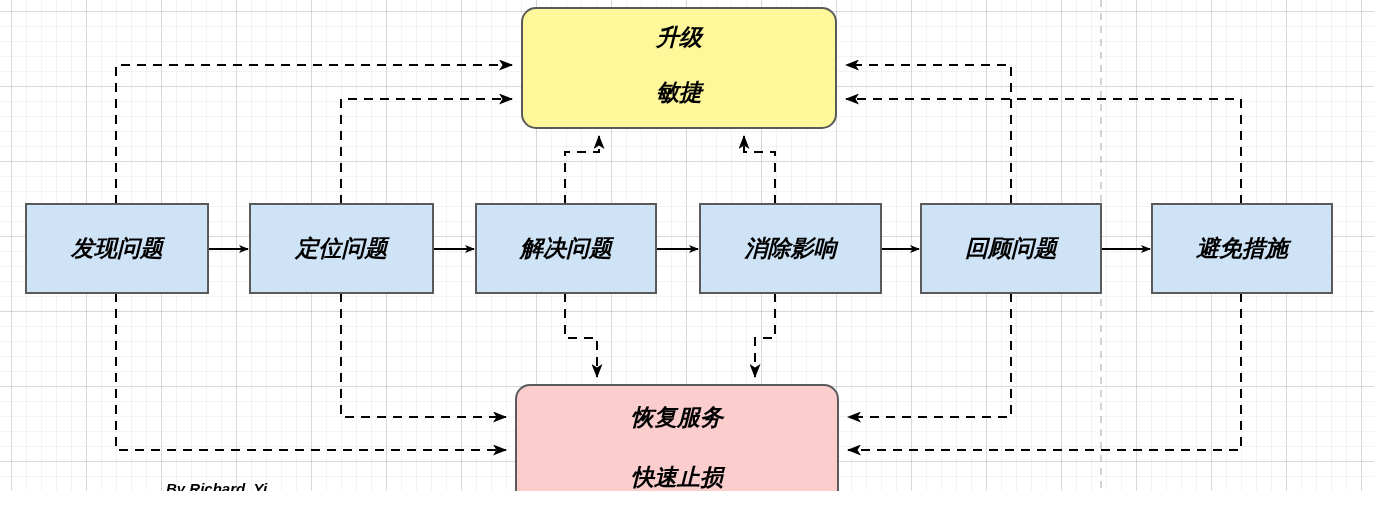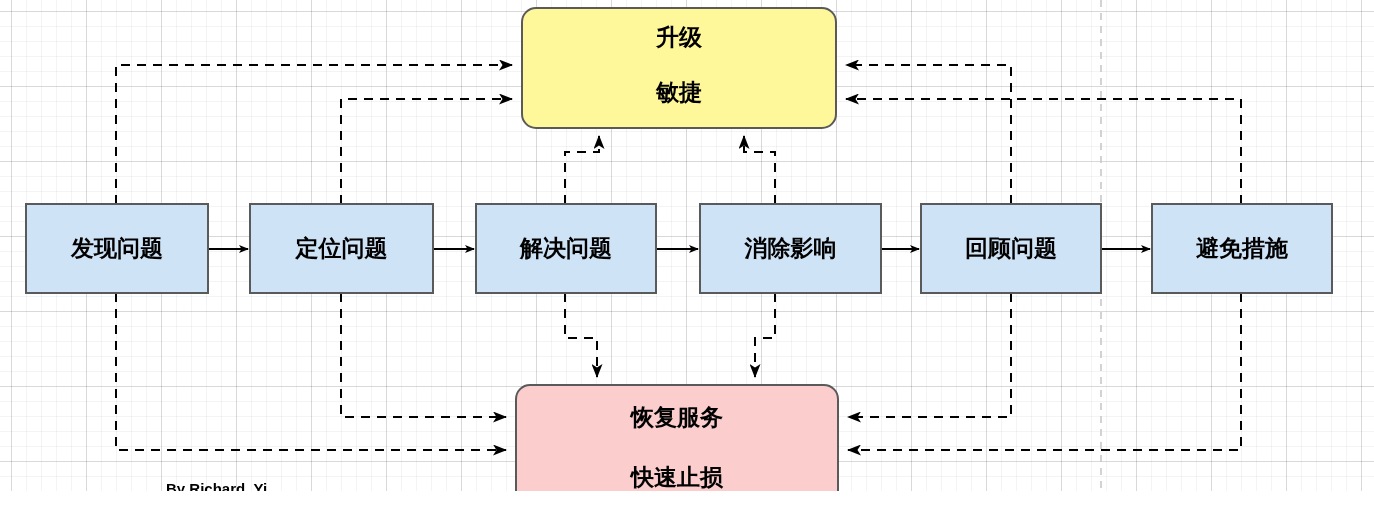--- a/index.html
+++ b/index.html
@@ -15,20 +15,21 @@
     height: 491px;
     overflow: hidden;
     background-color: #ffffff;
     background-image:
       linear-gradient(to right, rgba(0,0,0,0.045) 1px, transparent 1px),
       linear-gradient(to bottom, rgba(0,0,0,0.045) 1px, transparent 1px),
       linear-gradient(to right, rgba(0,0,0,0.11) 1px, transparent 1px),
       linear-gradient(to bottom, rgba(0,0,0,0.11) 1px, transparent 1px);
     background-size: 15px 15px, 15px 15px, 75px 75px, 75px 75px;
     background-position: 11px 0px, 0px 11px, 11px 0px, 0px 11px;
+    font-style: italic;
   }
   #flow {
     position: absolute;
     top: 0; left: 0;
     width: 1374px;
     height: 526px;
   }
   .node-rect {
     stroke: #5a5a5a;
     stroke-width: 2;

